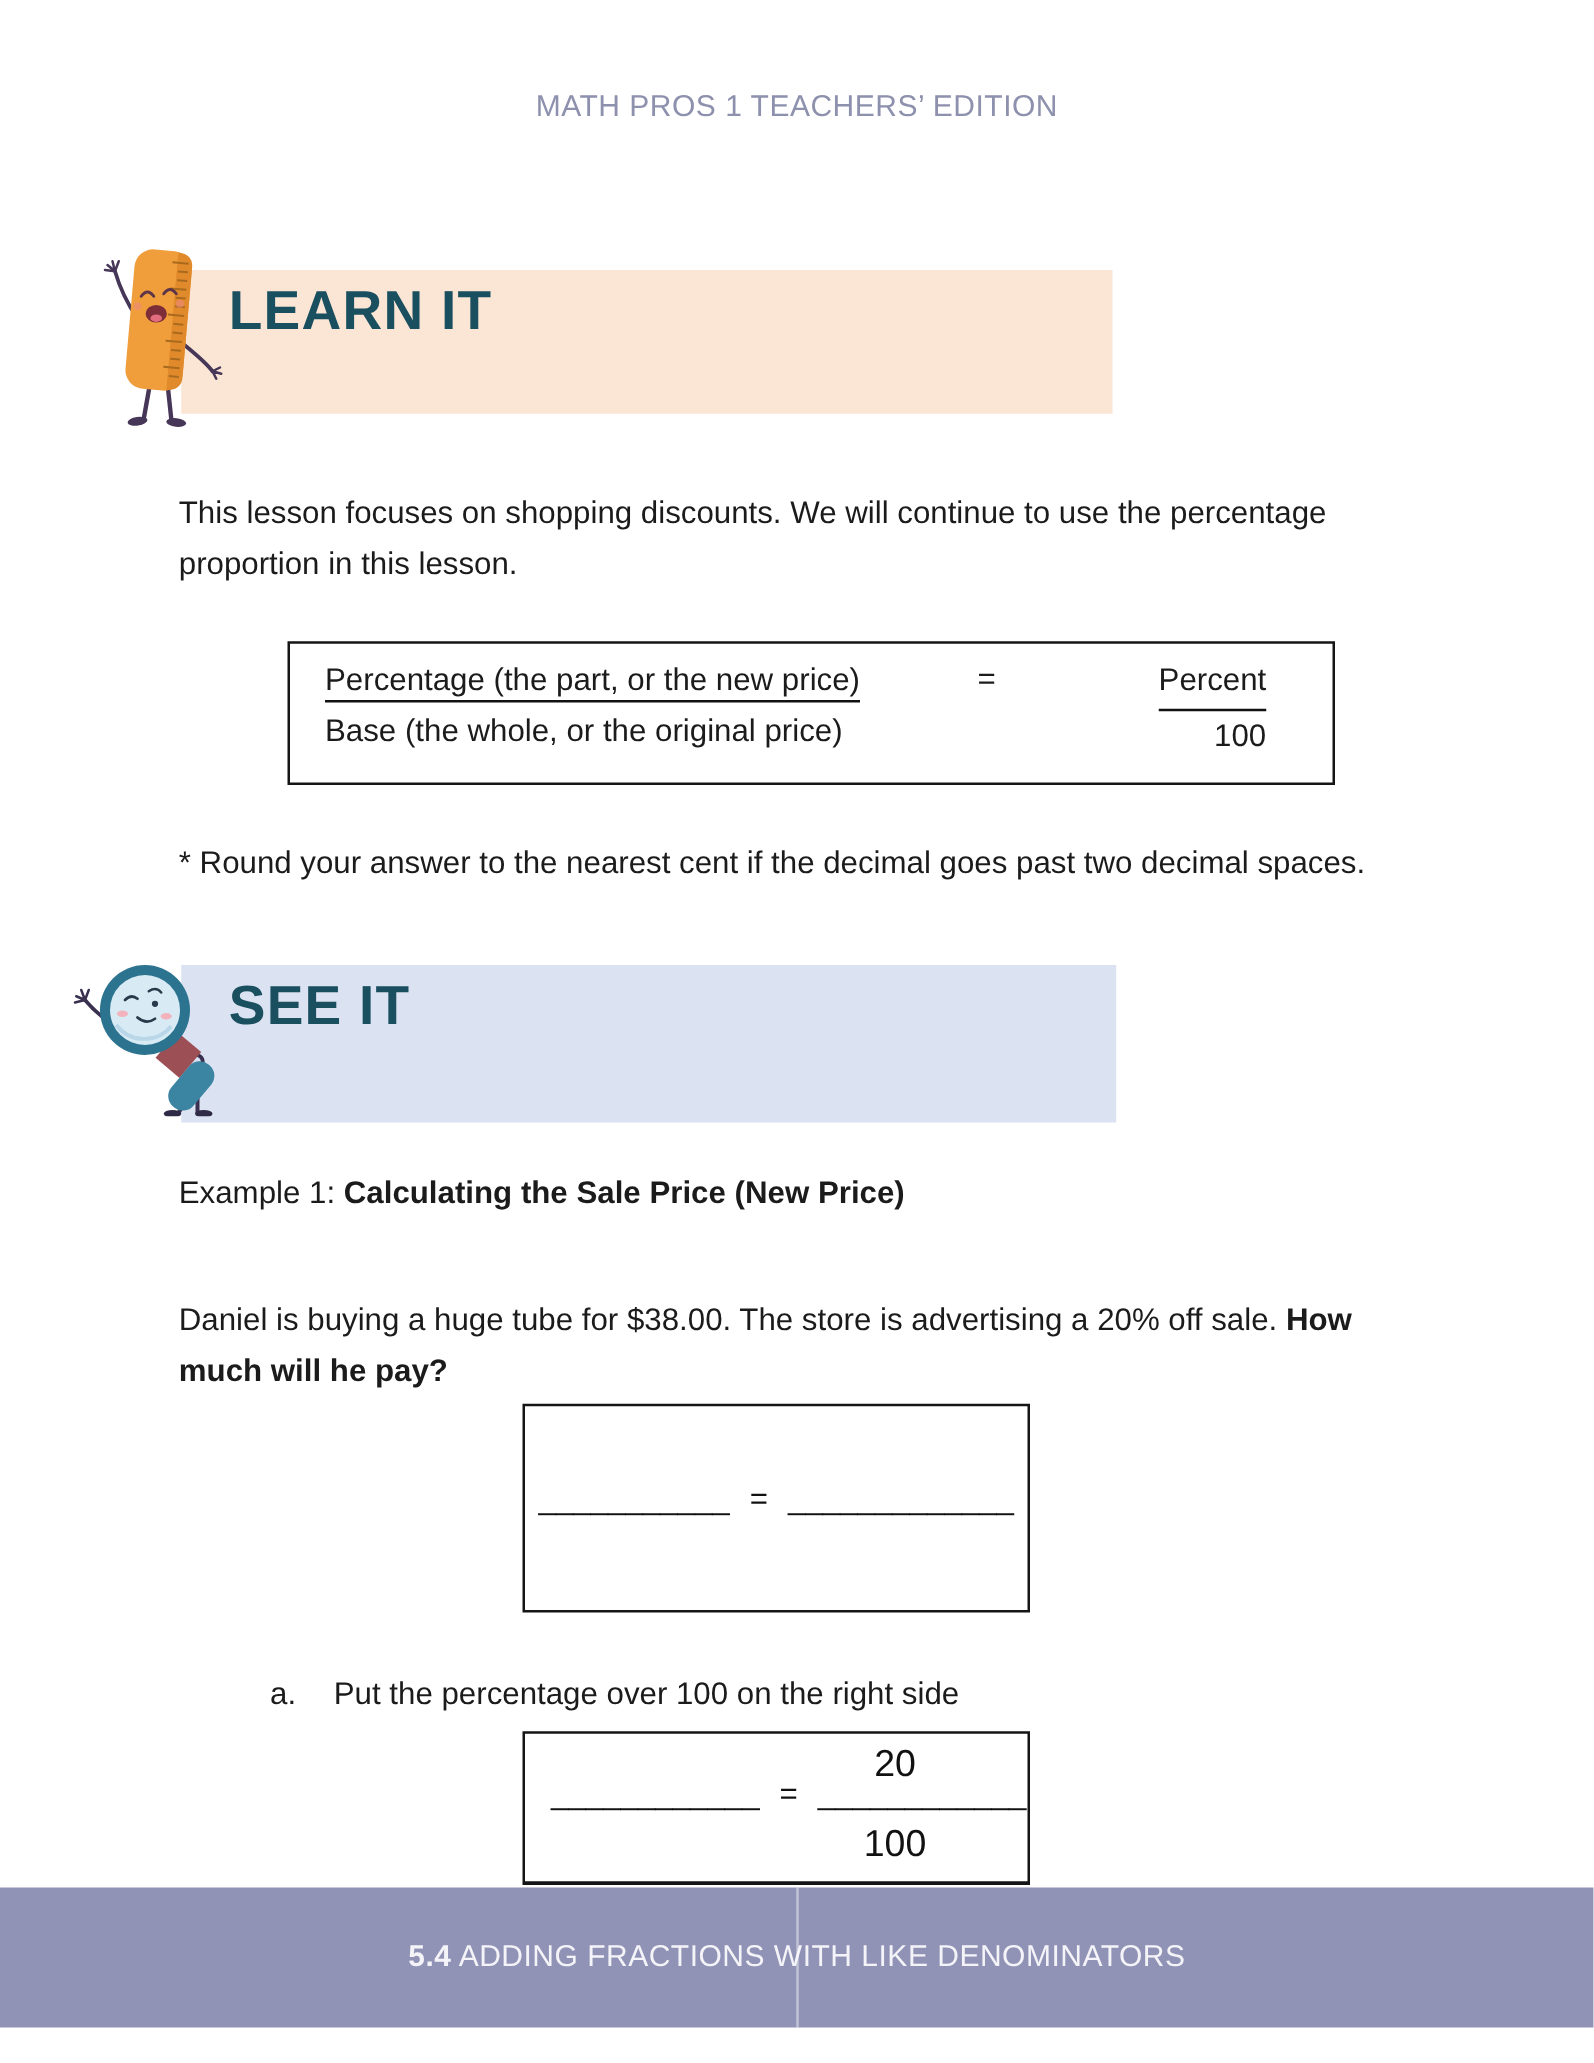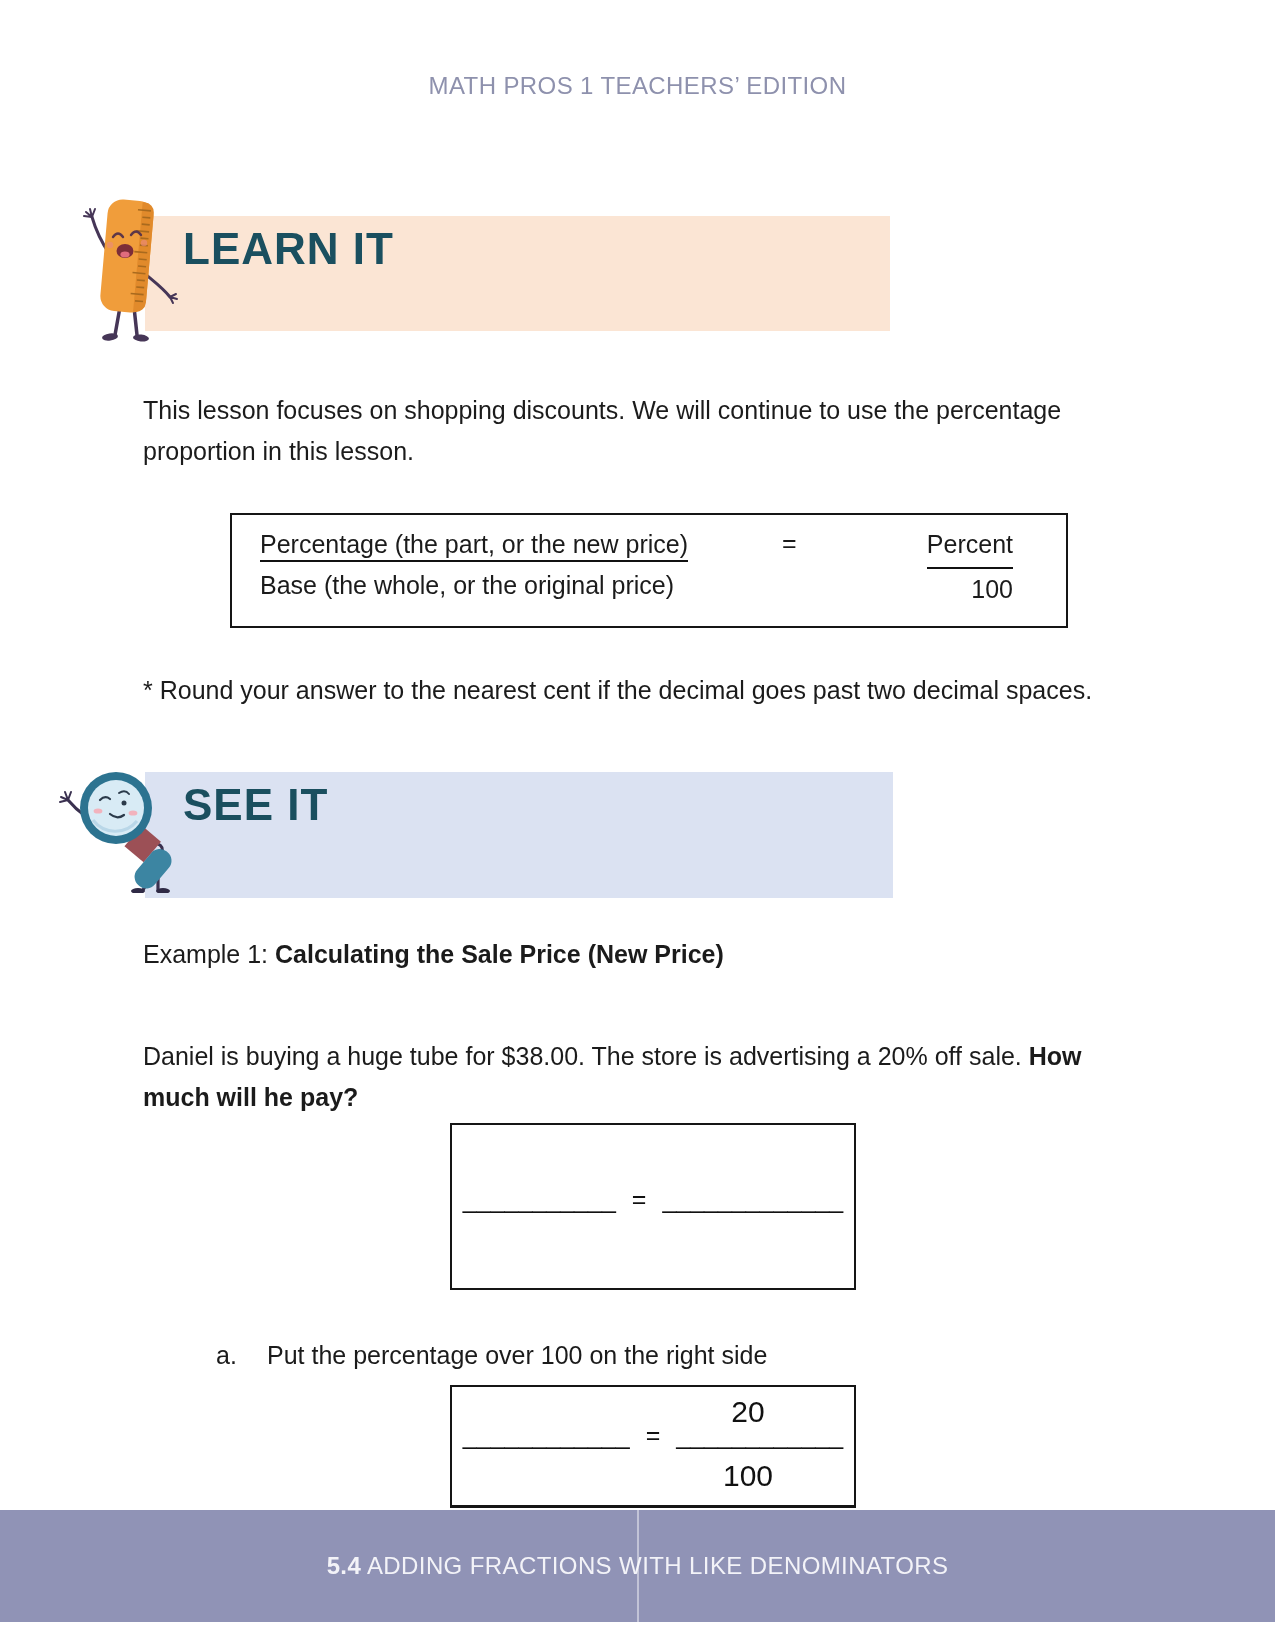--- a/index.html
+++ b/index.html
@@ -41,29 +41,29 @@
   .formula-box{
     position:absolute;left:230px;top:513px;width:838px;height:115px;
     border:2px solid #151515;box-sizing:border-box;
   }
   .formula-left{position:absolute;left:28px;top:9px;font-size:25px;line-height:41px;}
   .formula-left .frac-top{border-bottom:2px solid #111;padding-bottom:2px;}
   .formula-eq{position:absolute;left:550px;top:14px;font-size:25px;}
   .formula-right{position:absolute;right:53px;top:9px;font-size:25px;line-height:41px;text-align:right;}
   .formula-right .frac-top{border-bottom:2px solid #111;padding-bottom:2px;display:inline-block;}
   
-  .work-box{position:absolute;border:2px solid #151515;box-sizing:border-box;background:#fff;margin-left:32px;}
+  .work-box{position:absolute;border:2px solid #151515;box-sizing:border-box;background:#fff;}
   .work-box-1{left:418px;top:1123px;width:406px;height:167px;}
   .work-box-2{left:418px;top:1385px;width:406px;height:123px;border-bottom-width:3px;}
   .blank-row{
     position:absolute;left:0;width:100%;display:flex;justify-content:center;align-items:center;
     font-size:25px;color:#111;gap:16px;white-space:nowrap;
   }
   .work-box-1 .blank-row{top:60px;}
-  .work-box-2 .blank-row{top:34px;}
+  .work-box-2 .blank-row{top:34px;padding-left:10px;}
   .frac-num,.frac-den{
     position:absolute;left:216px;width:160px;text-align:center;font-size:30px;color:#111;
   }
   .frac-num{top:8px;}
   .frac-den{top:72px;}
   
   .doc-footer{
     position:absolute;left:0;top:1510px;width:1275px;height:112px;background:#9093b6;
     display:flex;align-items:center;justify-content:center;
     font-size:24px;letter-spacing:.4px;color:#f3f3f8;

